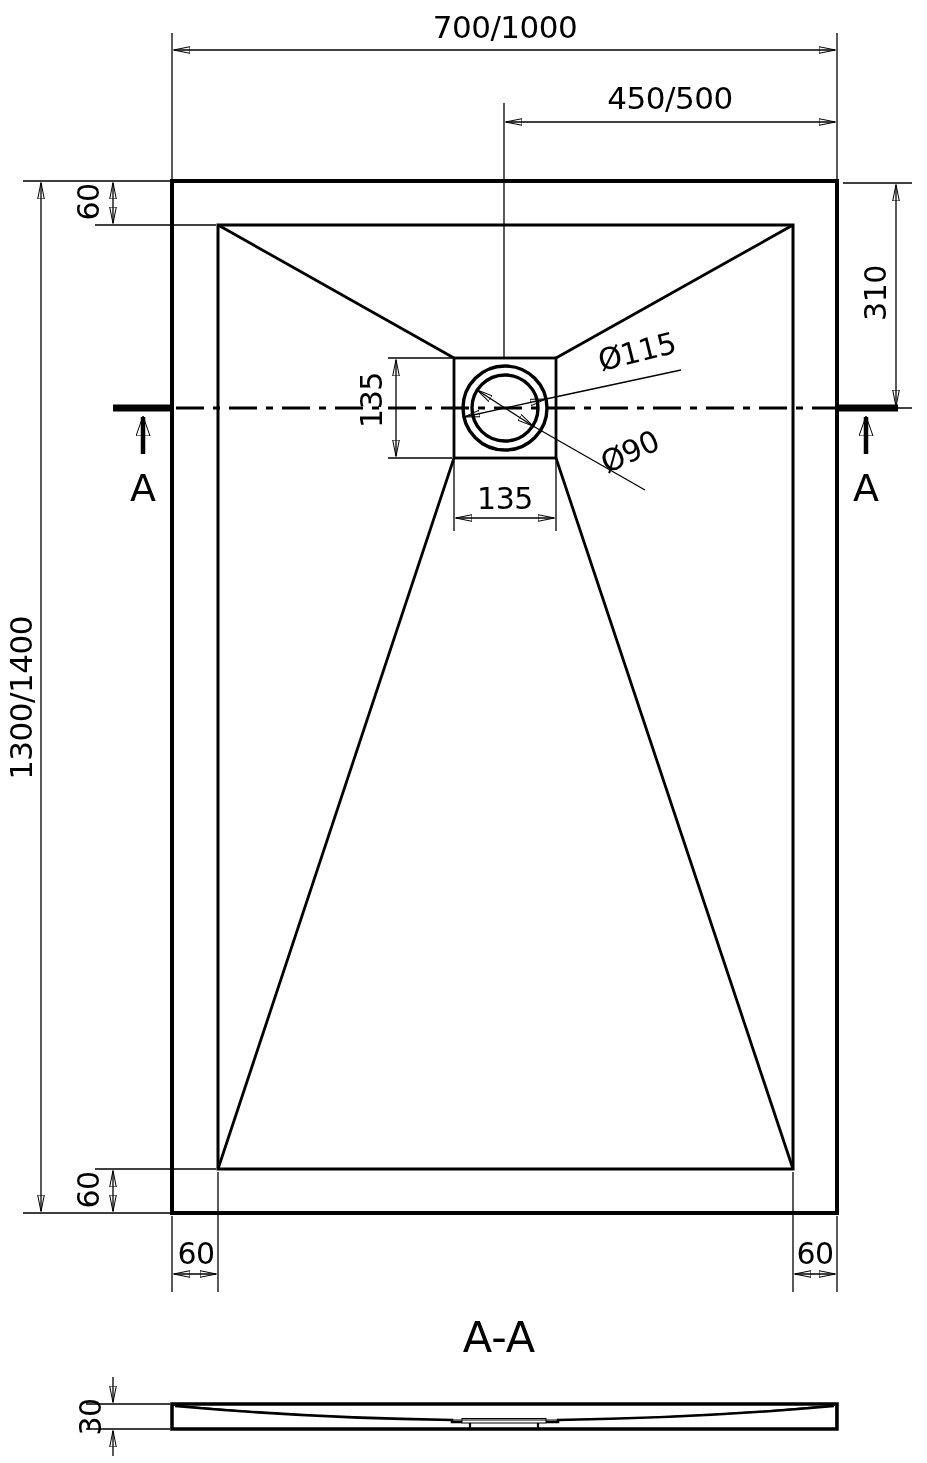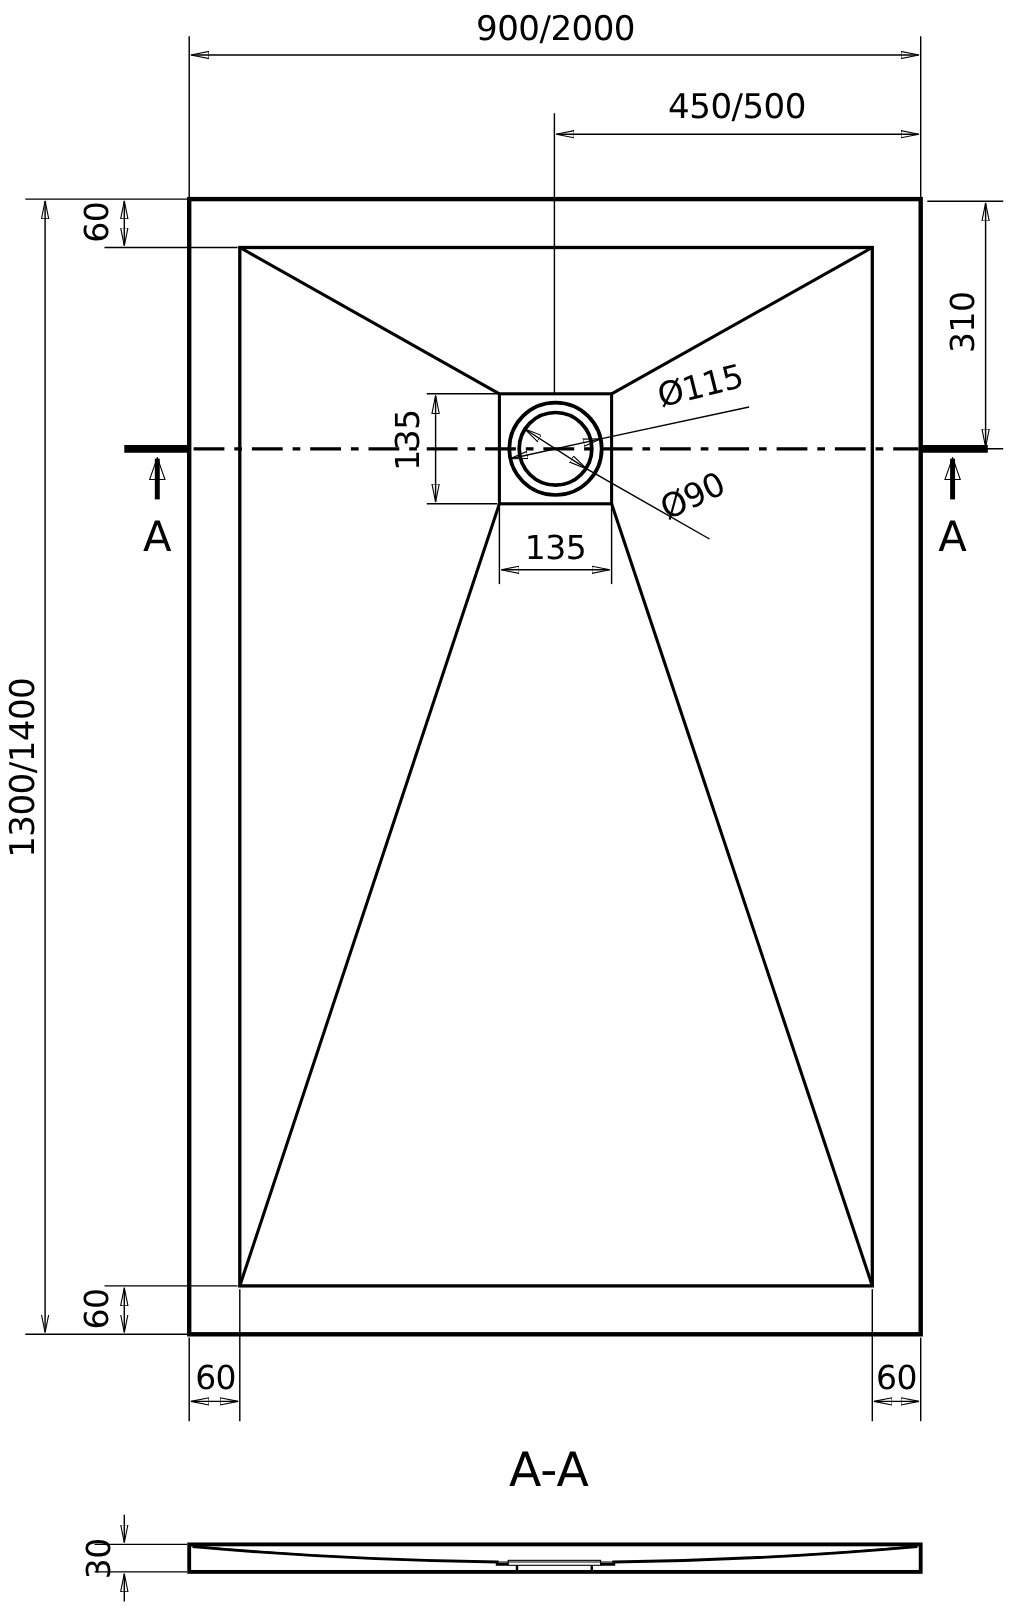--- a/index.html
+++ b/index.html
@@ -137,21 +137,21 @@
     </g>
 
     <g stroke-width="1.3">
       <line x1="86" y1="1404" x2="170" y2="1404"></line>
       <line x1="86" y1="1429" x2="170" y2="1429"></line>
       <line x1="113" y1="1377" x2="113" y2="1402" marker-end="url(#arw)"></line>
       <line x1="113" y1="1456" x2="113" y2="1431" marker-end="url(#arw)"></line>
     </g>
   </svg>
 
-  <span class="lbl big" style="left:505px;top:27px;">900/2000</span>
+  <span class="lbl big" style="left:505px;top:27px;">700/1000</span>
   <span class="lbl big" style="left:670px;top:98px;">450/500</span>
   <span class="lbl rot" style="left:89px;top:202px;">60</span>
   <span class="lbl rot" style="left:876px;top:293px;">310</span>
   <span class="lbl rot" style="left:372px;top:400px;">135</span>
   <span class="lbl dia1" style="left:637px;top:352px;">Ø115</span>
   <span class="lbl dia2" style="left:630px;top:452px;">Ø90</span>
   <span class="lbl" style="left:505px;top:499px;">135</span>
   <span class="lbl big rot" style="left:21px;top:698px;">1300/1400</span>
   <span class="lbl rot" style="left:89px;top:1190px;">60</span>
   <span class="lbl" style="left:196px;top:1254px;">60</span>

